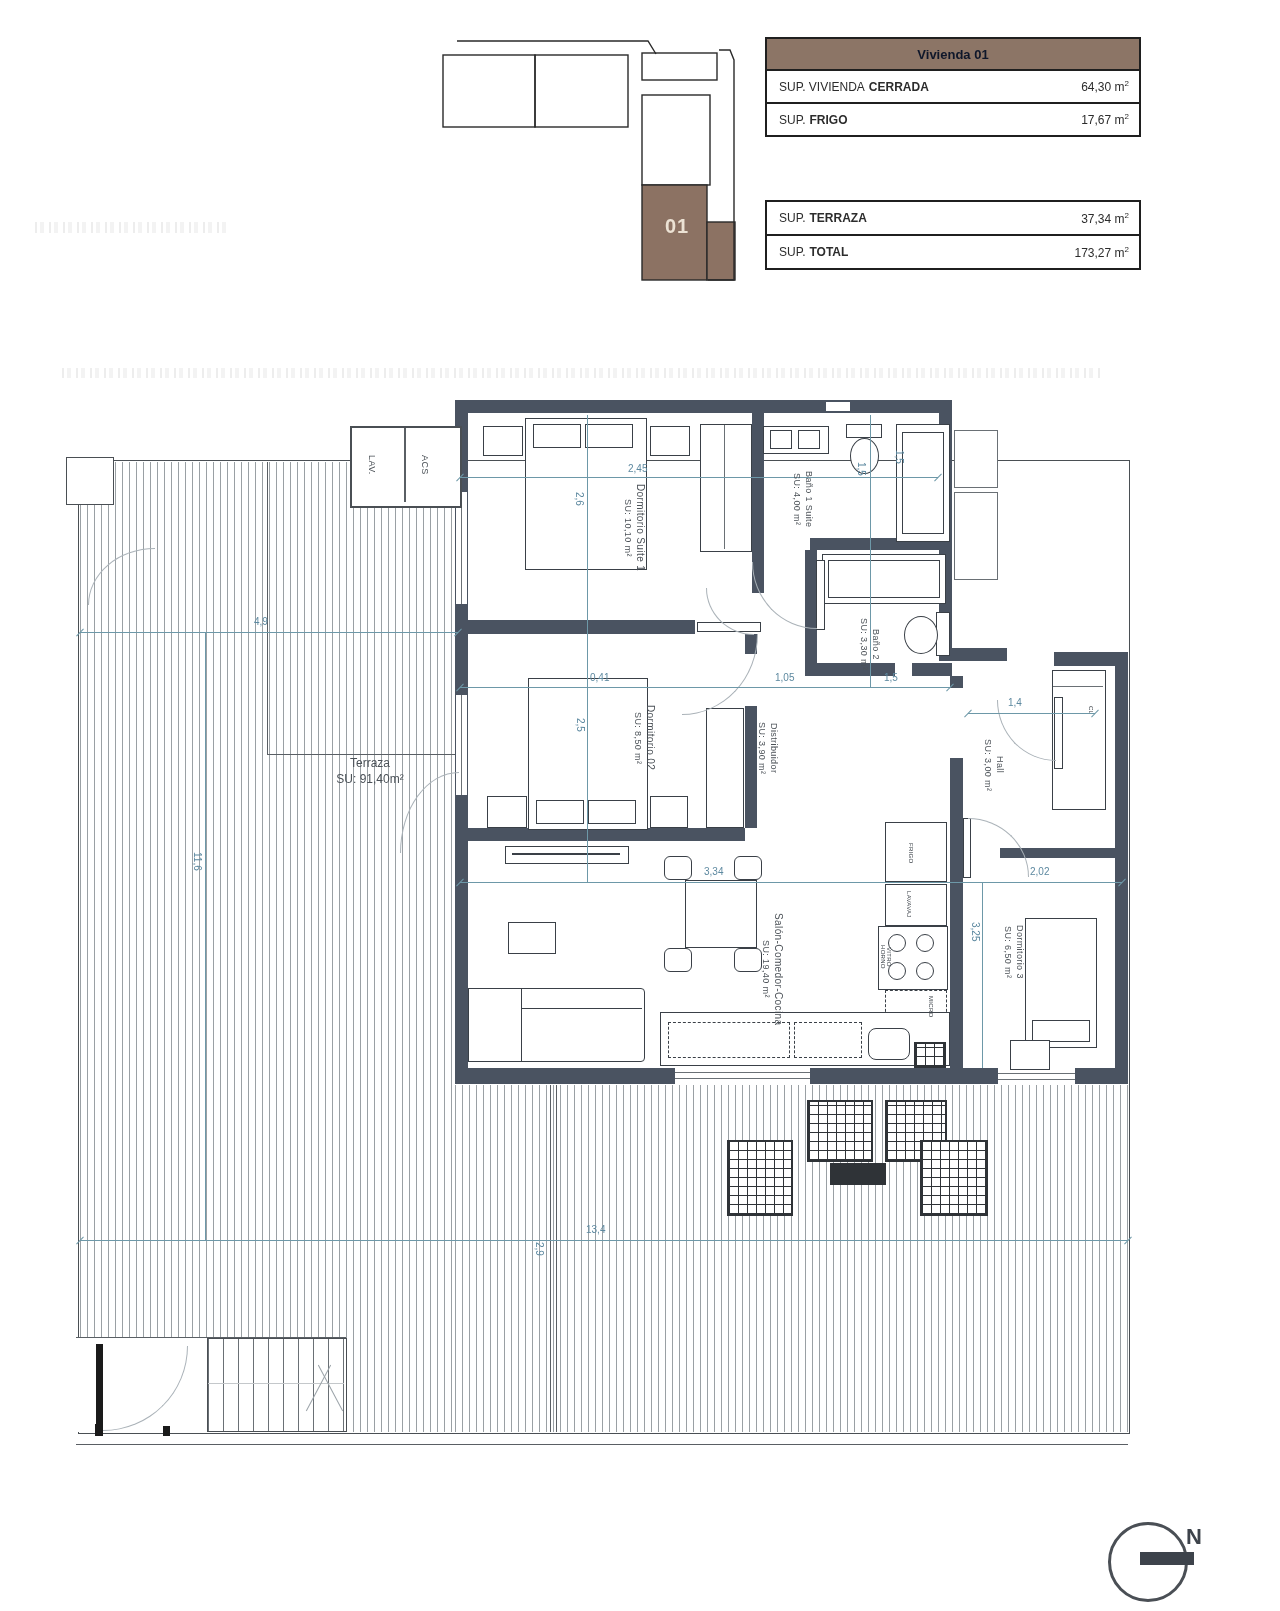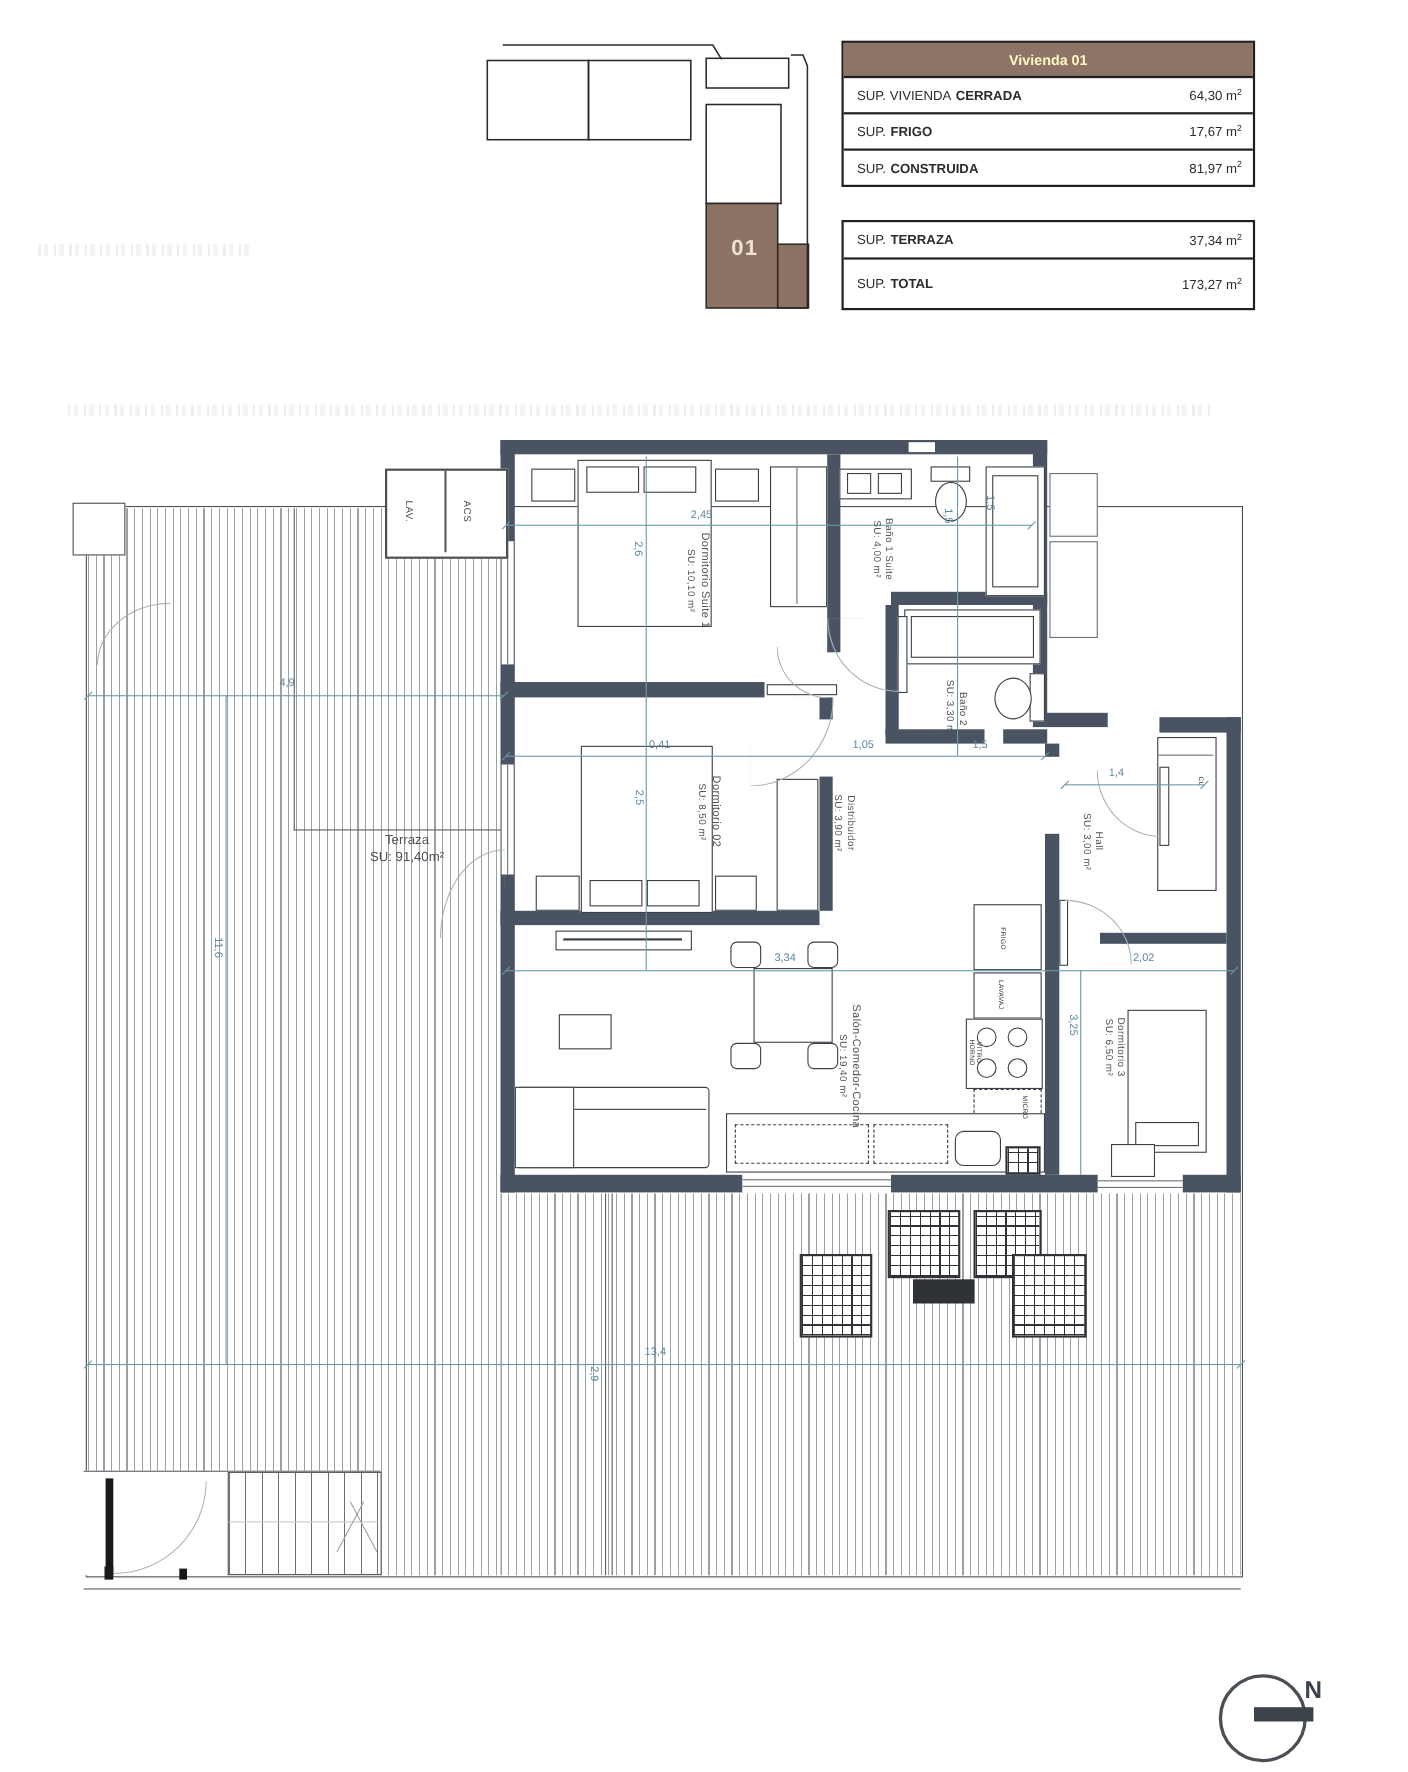--- a/index.html
+++ b/index.html
@@ -30,21 +30,21 @@
   .tinylabel{position:absolute;writing-mode:vertical-rl;color:#3a4047;font-size:6px;letter-spacing:.3px;
              text-align:center;white-space:nowrap;}
   
   .arc{position:absolute;border:0 solid #aab2b8;}
   
   .grate{position:absolute;border:2px solid #2f3337;background-color:#fff;
          background-image:repeating-linear-gradient(0deg,#2f3337 0 1px,transparent 1px 9px),
                           repeating-linear-gradient(90deg,#2f3337 0 1px,transparent 1px 9px);}
   
   .sumtable{position:absolute;left:765px;width:372px;border:2px solid #1f1f1f;background:#fff;}
-  .sumtable .hdr{height:30px;background:#8c7566;color:#fef9c3;font-weight:bold;font-size:13px;
+  .sumtable .hdr{height:30px;background:#8c7566;color:#0f172a;font-weight:bold;font-size:13px;
                  display:flex;align-items:center;justify-content:center;border-bottom:2px solid #1f1f1f;}
   .sumtable .row{height:31px;display:flex;align-items:center;justify-content:space-between;
                  border-bottom:2px solid #1f1f1f;font-size:12px;color:#2c2c2c;padding:0 10px 0 12px;}
   .sumtable .row:last-child{border-bottom:none;}
   .sumtable .lbl b{margin-left:4px;}
   .sumtable .val{white-space:nowrap;}
   .sumtable .val sup{font-size:8px;}
   
   .win{position:absolute;background:#fff;}
   .winline{position:absolute;background:#6a7075;}
@@ -82,32 +82,28 @@
   <div class="sumtable" style="top:37px;">
     <div class="hdr">Vivienda 01</div>
     <div class="row">
       <span class="lbl"><span>SUP. VIVIENDA</span><b>CERRADA</b></span>
       <span class="val"><span>64,30</span> <span>m</span><sup>2</sup></span>
     </div>
     <div class="row">
       <span class="lbl"><span>SUP.</span><b>FRIGO</b></span>
       <span class="val"><span>17,67</span> <span>m</span><sup>2</sup></span>
     </div>
-    <div class="row">
-      <span class="lbl"><span>SUP.</span><b>CONSTRUIDA</b></span>
-      <span class="val"><span>81,97</span> <span>m</span><sup>2</sup></span>
-    </div>
   </div>
 
   <div class="sumtable" style="top:200px;">
     <div class="row" style="height:32px;">
       <span class="lbl"><span>SUP.</span><b>TERRAZA</b></span>
       <span class="val"><span>37,34</span> <span>m</span><sup>2</sup></span>
     </div>
-    <div class="row" style="height:44px;">
+    <div class="row" style="height:32px;">
       <span class="lbl"><span>SUP.</span><b>TOTAL</b></span>
       <span class="val"><span>173,27</span> <span>m</span><sup>2</sup></span>
     </div>
   </div>
 
   <div class="hatch" style="left:80px;top:462px;width:375px;height:970px;"></div>
   <div class="hatch" style="left:455px;top:1085px;width:673px;height:347px;"></div>
   <div class="abs" style="left:78px;top:460px;width:1050px;height:972px;border:1.5px solid #4a4f54;"></div>
   <div class="oline" style="left:66px;top:457px;width:46px;height:46px;border-color:#4a4f54;"></div>
   <div class="bline" style="left:76px;top:1444px;width:1052px;height:1px;"></div>

